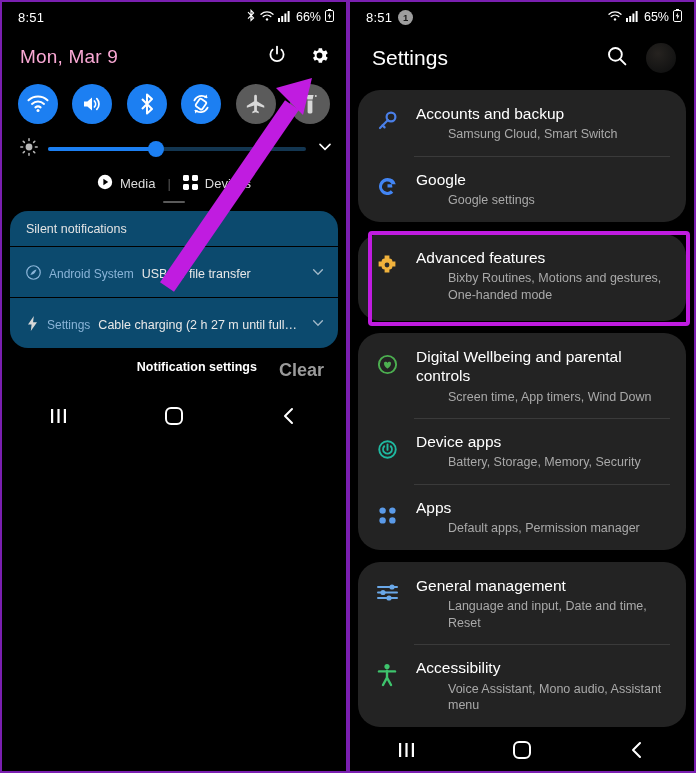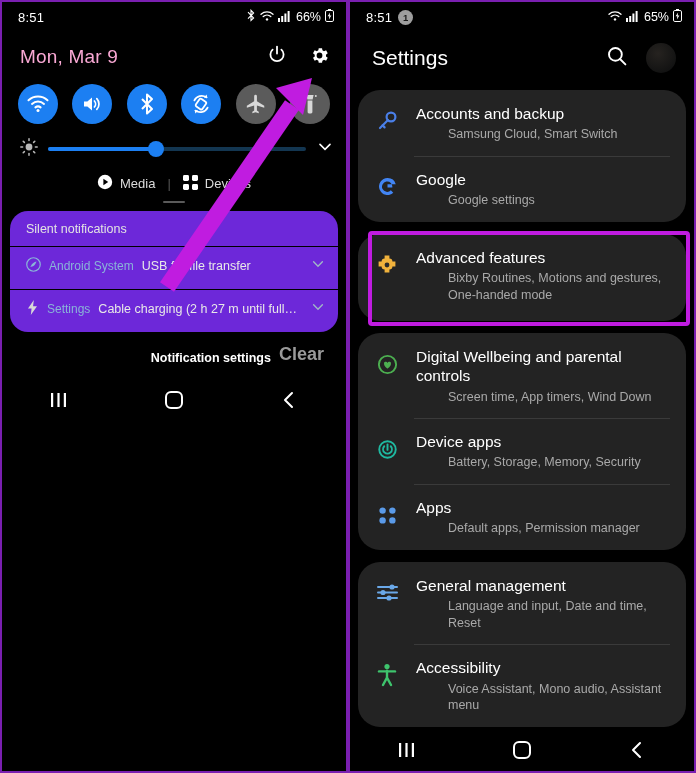--- a/index.html
+++ b/index.html
@@ -95,43 +95,43 @@
   .media-item { display: flex; align-items: center; gap: 7px; }
   .media-sep { color: #555; }
   .handle {
     width: 22px; height: 2px; background: #5a5a5a;
     margin: 4px auto 8px auto; border-radius: 1px;
   }
 
   
   .notif-card {
     margin: 0 8px;
-    background: #6d28d9;
+    background: #0c4a6e;
     border-radius: 18px;
     overflow: hidden;
   }
   .notif-section-title {
     color: #e3e3e3; font-size: 12.5px;
     padding: 11px 16px 10px 16px;
   }
   .notif-row {
     display: flex; align-items: center;
-    padding: 9px 12px 13px 16px;
+    padding: 17px 12px 13px 16px;
     gap: 8px;
     border-top: 1px solid #000;
     justify-content: center;
   }
   .notif-app { color: #8ab4d8; font-size: 12px; white-space: nowrap; }
   .notif-text {
     color: #e8e8e8; font-size: 12.5px;
     flex: 1; overflow: hidden; white-space: nowrap; text-overflow: ellipsis;
   }
   .notif-actions {
-    display: flex; align-items: flex-end; justify-content: flex-end;
-    gap: 8px; padding: 12px 22px 14px 12px;
+    display: flex; align-items: flex-start; justify-content: flex-end;
+    gap: 22px; padding: 12px 22px 14px 12px;
   }
   .act-primary { color: #fff; font-size: 12.5px; font-weight: bold; }
   .act-secondary { color: #9a9a9a; font-size: 18px; font-weight: bold; }
 
   
   .home {
     position: relative;
     flex: 1;
     background:
       radial-gradient(ellipse 120% 70% at 50% 92%, rgba(30,95,120,.55) 0%, rgba(8,38,52,0) 62%),

